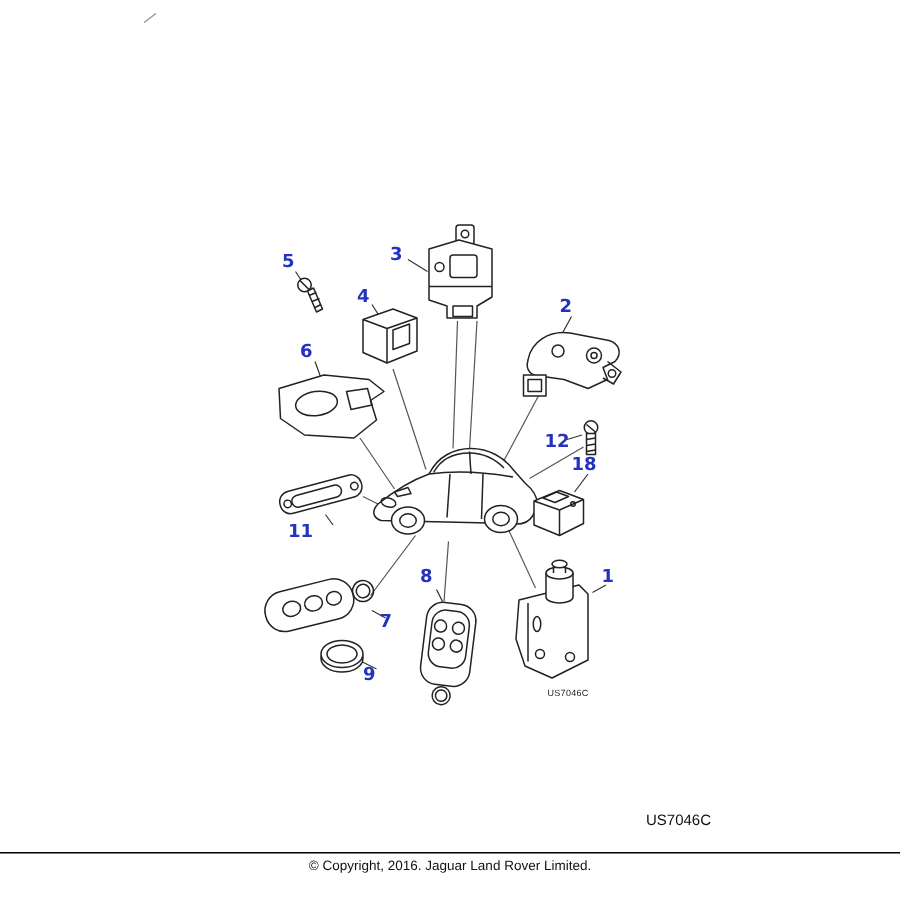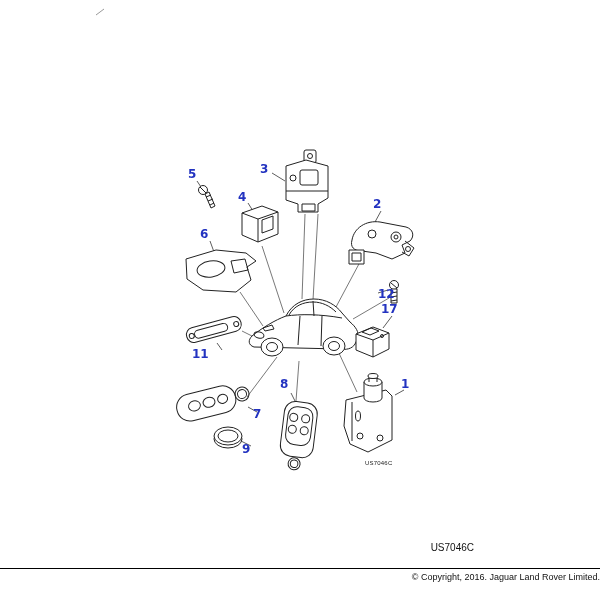--- a/index.html
+++ b/index.html
@@ -16,32 +16,32 @@
   .c2{left:373px;top:198px}
   .c3{left:260px;top:163px}
   .c4{left:238px;top:191px}
   .c5{left:188px;top:168px}
   .c6{left:200px;top:228px}
   .c7{left:253px;top:408px}
   .c8{left:280px;top:378px}
   .c9{left:242px;top:443px}
   .c10{left:381px;top:303px}
   .c11{left:192px;top:348px}
-  .c12{left:378px;top:288px}
+  .c12{left:363px;top:288px}
   .inner-code{
     position:absolute;left:365px;top:460px;font-size:6px;color:#222;
     letter-spacing:.2px;
   }
   .doc-code{
     position:absolute;left:418px;top:542px;width:56px;font-size:10px;
     color:#111;text-align:right;
   }
   .footer-rule{position:absolute;left:0;top:568px;width:600px;height:0;border-top:1px solid #000;}
   .copyright{
-    position:absolute;left:0;top:572px;width:600px;text-align:right;
+    position:absolute;left:0;top:572px;width:600px;text-align:center;
     font-size:9px;color:#111;
   }
 </style>
 </head>
 <body>
 
 <div class="canvas">
 
   <svg width="600" height="600" viewBox="0 0 600 600">
 
@@ -199,21 +199,21 @@
 
   <span class="callout c1">1</span>
   <span class="callout c2">2</span>
   <span class="callout c3">3</span>
   <span class="callout c4">4</span>
   <span class="callout c5">5</span>
   <span class="callout c6">6</span>
   <span class="callout c7">7</span>
   <span class="callout c8">8</span>
   <span class="callout c9">9</span>
-  <span class="callout c10">17</span>
+  <span class="callout c10">18</span>
   <span class="callout c11">11</span>
   <span class="callout c12">12</span>
 
   <span class="inner-code">US7046C</span>
 
   <div class="doc-code">US7046C</div>
 
   <div class="footer-rule"></div>
   <div class="copyright">© Copyright, 2016. Jaguar Land Rover Limited.</div>
 

